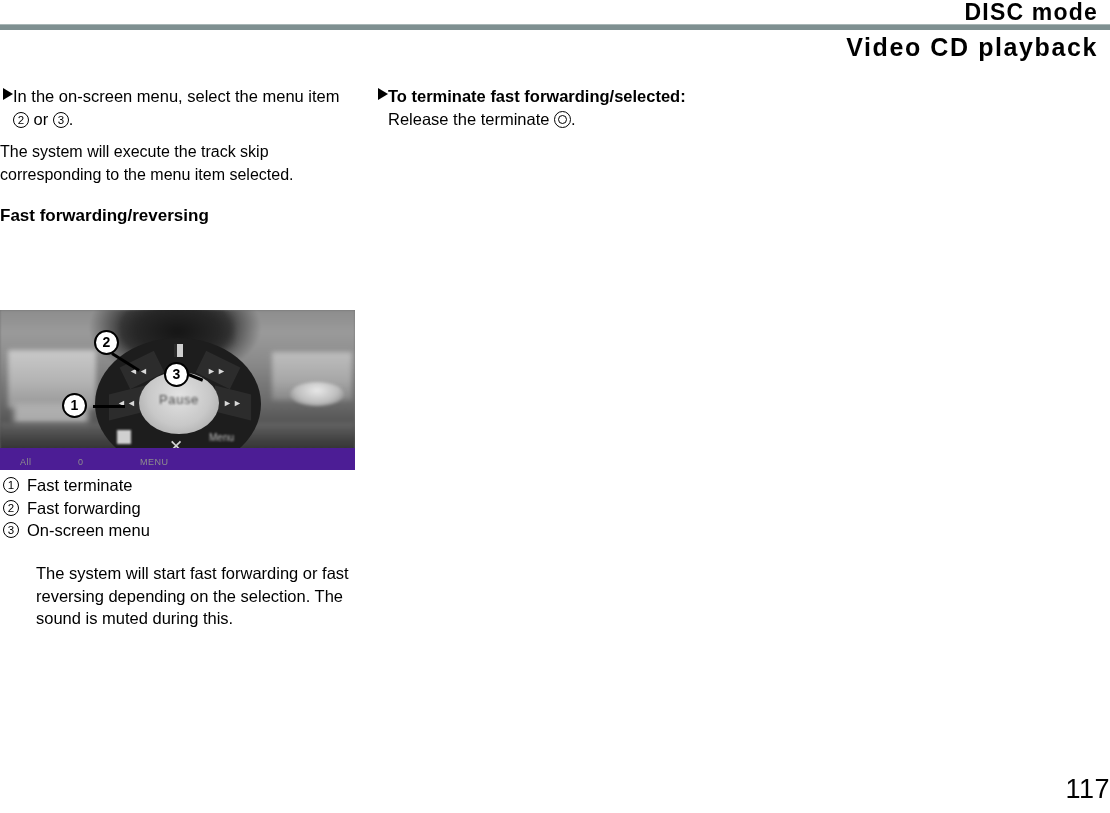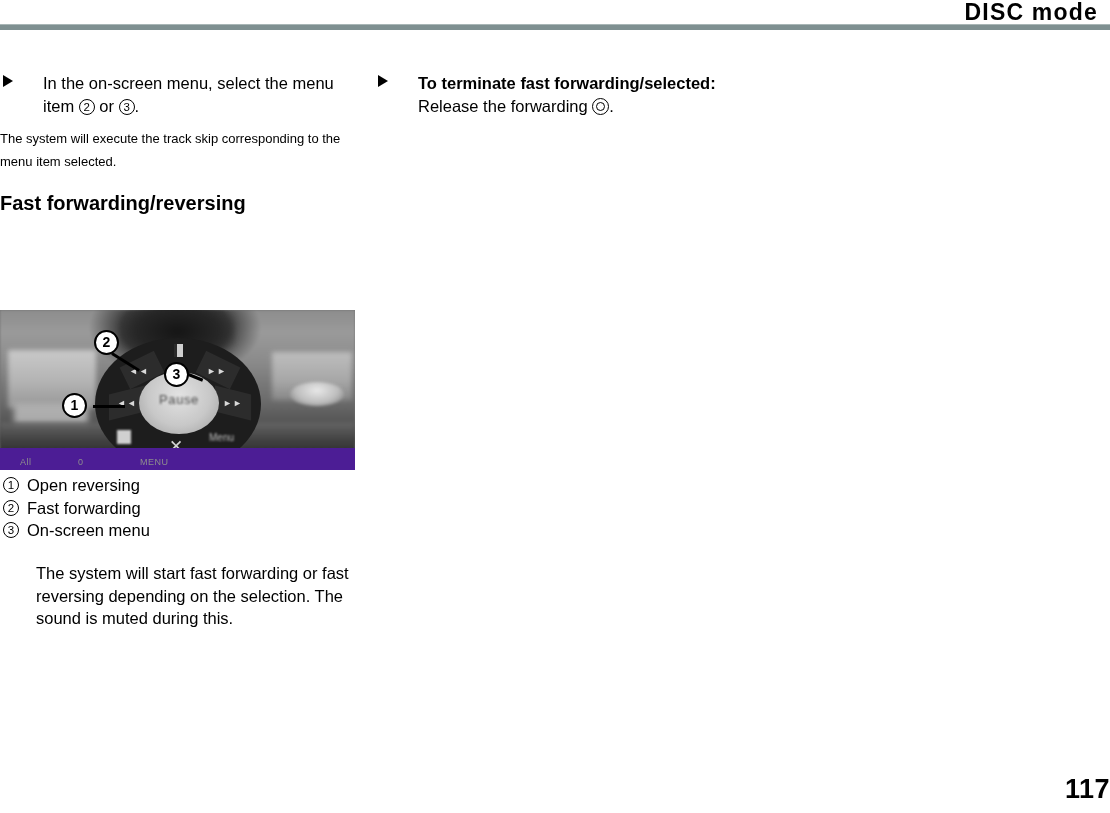--- a/index.html
+++ b/index.html
@@ -59,47 +59,48 @@
   .col {
     position: absolute;
     top: 72px;
     width: 352px;
   }
   .col-left  { left: 0px; }
   .col-right { left: 375px; width: 370px; }
 
   
   .para {
-    font-size: 13px;
+    font-size: 16px;
     line-height: 22.5px;
     margin: 0 0 0 0;
   }
   .bullet-item {
     position: relative;
-    padding-left: 43px;
+    padding-left: 13px;
     font-size: 16.5px;
     line-height: 22.5px;
+    margin-top: 13px;
   }
   .bullet-arrow {
     position: absolute;
     left: 3px;
     top: 3px;
     width: 0;
     height: 0;
     border-left: 10px solid #000;
     border-top: 6.5px solid transparent;
     border-bottom: 6.5px solid transparent;
   }
   .b { font-weight: bold; }
 
   .spacer-sm { height: 11px; }
   .spacer-md { height: 19px; }
 
   .subhead {
-    font-size: 20px;
+    font-size: 17px;
     font-weight: bold;
     line-height: 22.5px;
   }
 
   .indent-para {
     padding-left: 36px;
     font-size: 16.5px;
     line-height: 22.5px;
   }
 
@@ -361,30 +362,31 @@
     top: 551px;
     width: 352px;
   }
 
   
   .page-number {
     position: absolute;
     right: 0px;
     bottom: 8px;
     font-size: 27px;
-    font-weight: bold;
+    font-weight: normal;
     letter-spacing: .5px;
   }
 </style>
 </head>
 <body>
 
 <div class="page-header">
   <div class="header-title">DISC mode</div>
   <div class="header-rule"></div>
+  <div class="header-subtitle">Video CD playback</div>
 </div>
 
 <div class="col col-left">
 
   <div class="bullet-item">
     <span class="bullet-arrow"></span>
     <span>In the on-screen menu, select the menu item </span><span class="circnum">2</span><span> or </span><span class="circnum">3</span><span>.</span>
   </div>
 
   <div class="spacer-sm"></div>
@@ -440,21 +442,21 @@
 
     <div class="callout" style="left:62px; top:83px;">1</div>
     <div class="callout" style="left:94px; top:20px;">2</div>
     <div class="callout" style="left:164px; top:52px;">3</div>
   </div>
 </div>
 
 <div class="legend">
   <div class="legend-row">
     <span class="legend-num">1</span>
-    <span>Open reversing</span>
+    <span>Fast terminate</span>
   </div>
   <div class="legend-row">
     <span class="legend-num">2</span>
     <span>Fast forwarding</span>
   </div>
   <div class="legend-row">
     <span class="legend-num">3</span>
     <span>On-screen menu</span>
   </div>
 </div>
@@ -462,17 +464,17 @@
 <div class="lower-left">
 
   <div class="spacer-sm"></div>
 
   <div class="indent-para">The system will start fast forwarding or fast reversing depending on the selection. The sound is muted during this.</div>
 </div>
 
 <div class="col col-right">
   <div class="bullet-item">
     <span class="bullet-arrow"></span>
-    <span class="b">To terminate fast forwarding/selected:</span><span> Release the forwarding </span><span class="ctrl-sym"></span><span>.</span>
+    <span class="b">To terminate fast forwarding/selected:</span><span> Release the terminate </span><span class="ctrl-sym"></span><span>.</span>
   </div>
 </div>
 
 <div class="page-number">117</div>
 
 </body></html>

